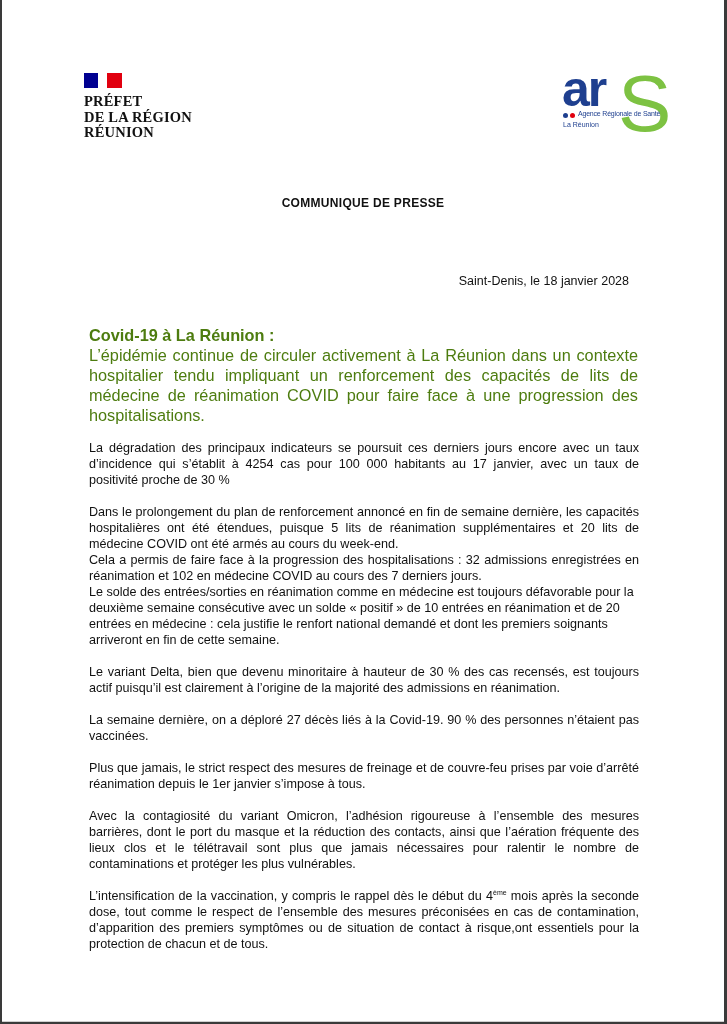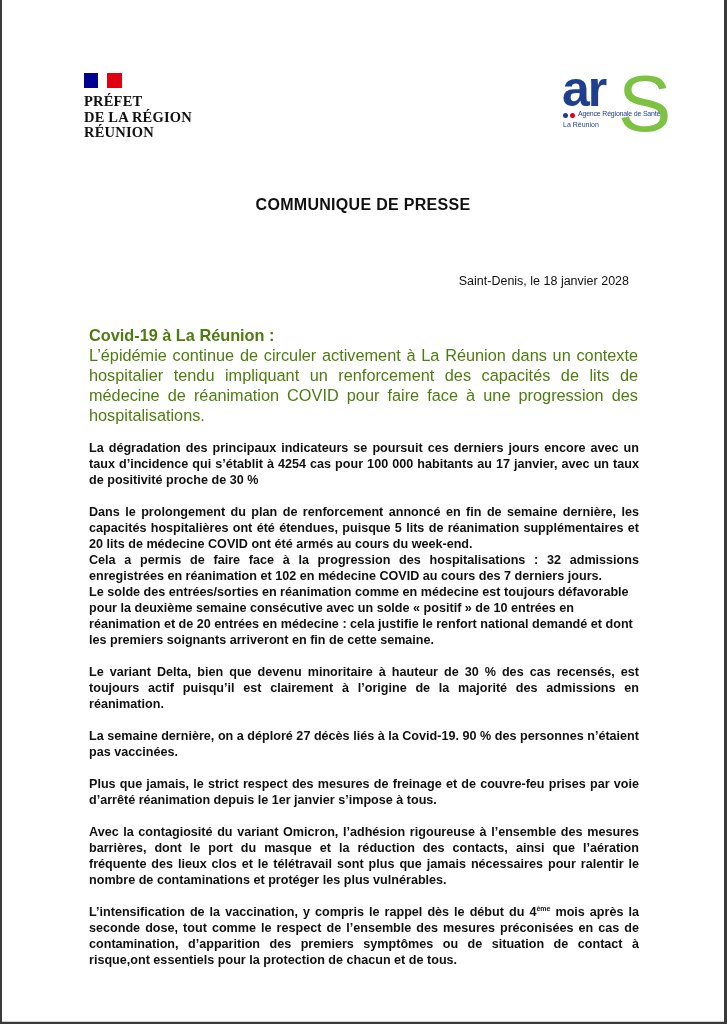--- a/index.html
+++ b/index.html
@@ -49,39 +49,39 @@
     position: absolute; left: 16px; top: 44px;
     font-size: 7px; color: #1e3f8f; white-space: nowrap; letter-spacing: -0.2px;
   }
   .ars-region {
     position: absolute; left: 1px; top: 55px;
     font-size: 7px; color: #1e3f8f; white-space: nowrap;
   }
   
   .doc-title {
     position: absolute; left: 0; width: 722px; top: 196px; text-align: center;
-    font-size: 16px; font-weight: bold; letter-spacing: 0.3px; color: #111;
+    font-size: 12px; font-weight: bold; letter-spacing: 0.3px; color: #111;
   }
   .doc-date {
     position: absolute; right: 95px; top: 274px;
     font-size: 12.5px; color: #111;
   }
   
   .headline {
     position: absolute; left: 87px; width: 549px; top: 325px;
     font-size: 16.3px; line-height: 20px; color: #4d7c0f;
   }
   .headline .h-bold { font-weight: bold; display: block; }
   .headline .h-text { display: block; text-align: justify; }
   
   .body-text {
     position: absolute; left: 87px; width: 550px; top: 440px;
     font-size: 12.6px; line-height: 16px; color: #111;
   }
-  .body-text p { margin: 0 0 16px 0; text-align: justify; font-weight: bold; }
+  .body-text p { margin: 0 0 16px 0; text-align: justify; }
   .body-text p.tight { margin: 0; }
   .body-text p.left { text-align: left; }
   sup { font-size: 7px; line-height: 0; vertical-align: 5px; }
 </style>
 </head>
 <body>
 
 <div class="page">
 
   <div class="prefet-logo">

